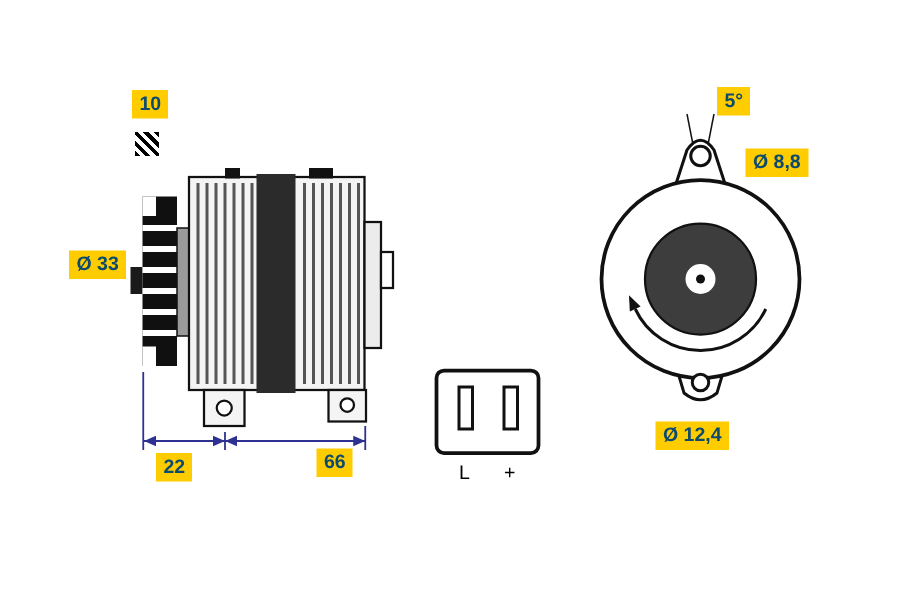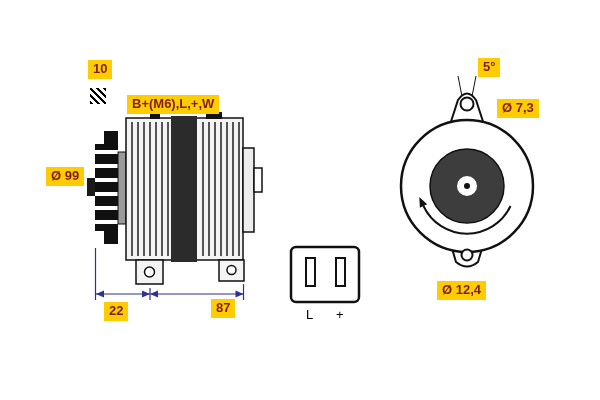--- a/index.html
+++ b/index.html
@@ -2,21 +2,21 @@
 <html><head>
 <meta charset="utf-8">
 <style>
   html,body{margin:0;padding:0;background:#ffffff;}
   .canvas{
     position:relative;width:600px;height:400px;background:#ffffff;
     font-family:"Liberation Sans",sans-serif;overflow:hidden;
   }
   .drawing{position:absolute;left:0;top:0;}
   .tag{
-    position:absolute;background:#FFCC00;color:#7f1d1d;
+    position:absolute;background:#FFCC00;color:#0c4a6e;
     font-size:13px;font-weight:bold;line-height:1.15;
     padding:2px 5px;white-space:nowrap;
   }
   .plain-label{
     position:absolute;color:#000;font-size:13px;font-weight:bold;
     white-space:nowrap;
   }
   .hatch{
     position:absolute;width:16px;height:16px;
     background:repeating-linear-gradient(45deg,#000 0 2.5px,#fff 2.5px 5px);
@@ -111,24 +111,23 @@
 
       <g>
         <path d="M 510.5 206 A 48 48 0 0 1 423.5 206" fill="none" stroke="#111111" stroke-width="2"></path>
         <polygon points="419.3,196.9 427.1,204.3 419.9,207.7" fill="#111111"></polygon>
       </g>
     </g>
   </svg>
 
   <div class="tag" style="left:88px;top:60px;">10</div>
   <div class="hatch" style="left:90px;top:88px;"></div>
-  <div class="tag" style="left:127px;top:95px;">B+(M6),L,+,W</div>
-  <div class="tag" style="left:46px;top:167px;">Ø 99</div>
+  <div class="tag" style="left:46px;top:167px;">Ø 33</div>
   <div class="tag" style="left:104px;top:302px;">22</div>
-  <div class="tag" style="left:211px;top:299px;">87</div>
+  <div class="tag" style="left:211px;top:299px;">66</div>
   <div class="tag" style="left:478px;top:58px;">5°</div>
-  <div class="tag" style="left:497px;top:99px;">Ø 7,3</div>
+  <div class="tag" style="left:497px;top:99px;">Ø 8,8</div>
   <div class="tag" style="left:437px;top:281px;">Ø 12,4</div>
 
   <div class="plain-label" style="left:306px;top:307px;font-weight:normal;">L</div>
   <div class="plain-label" style="left:336px;top:307px;font-weight:normal;">+</div>
 
 </div>
 
 </body></html>

